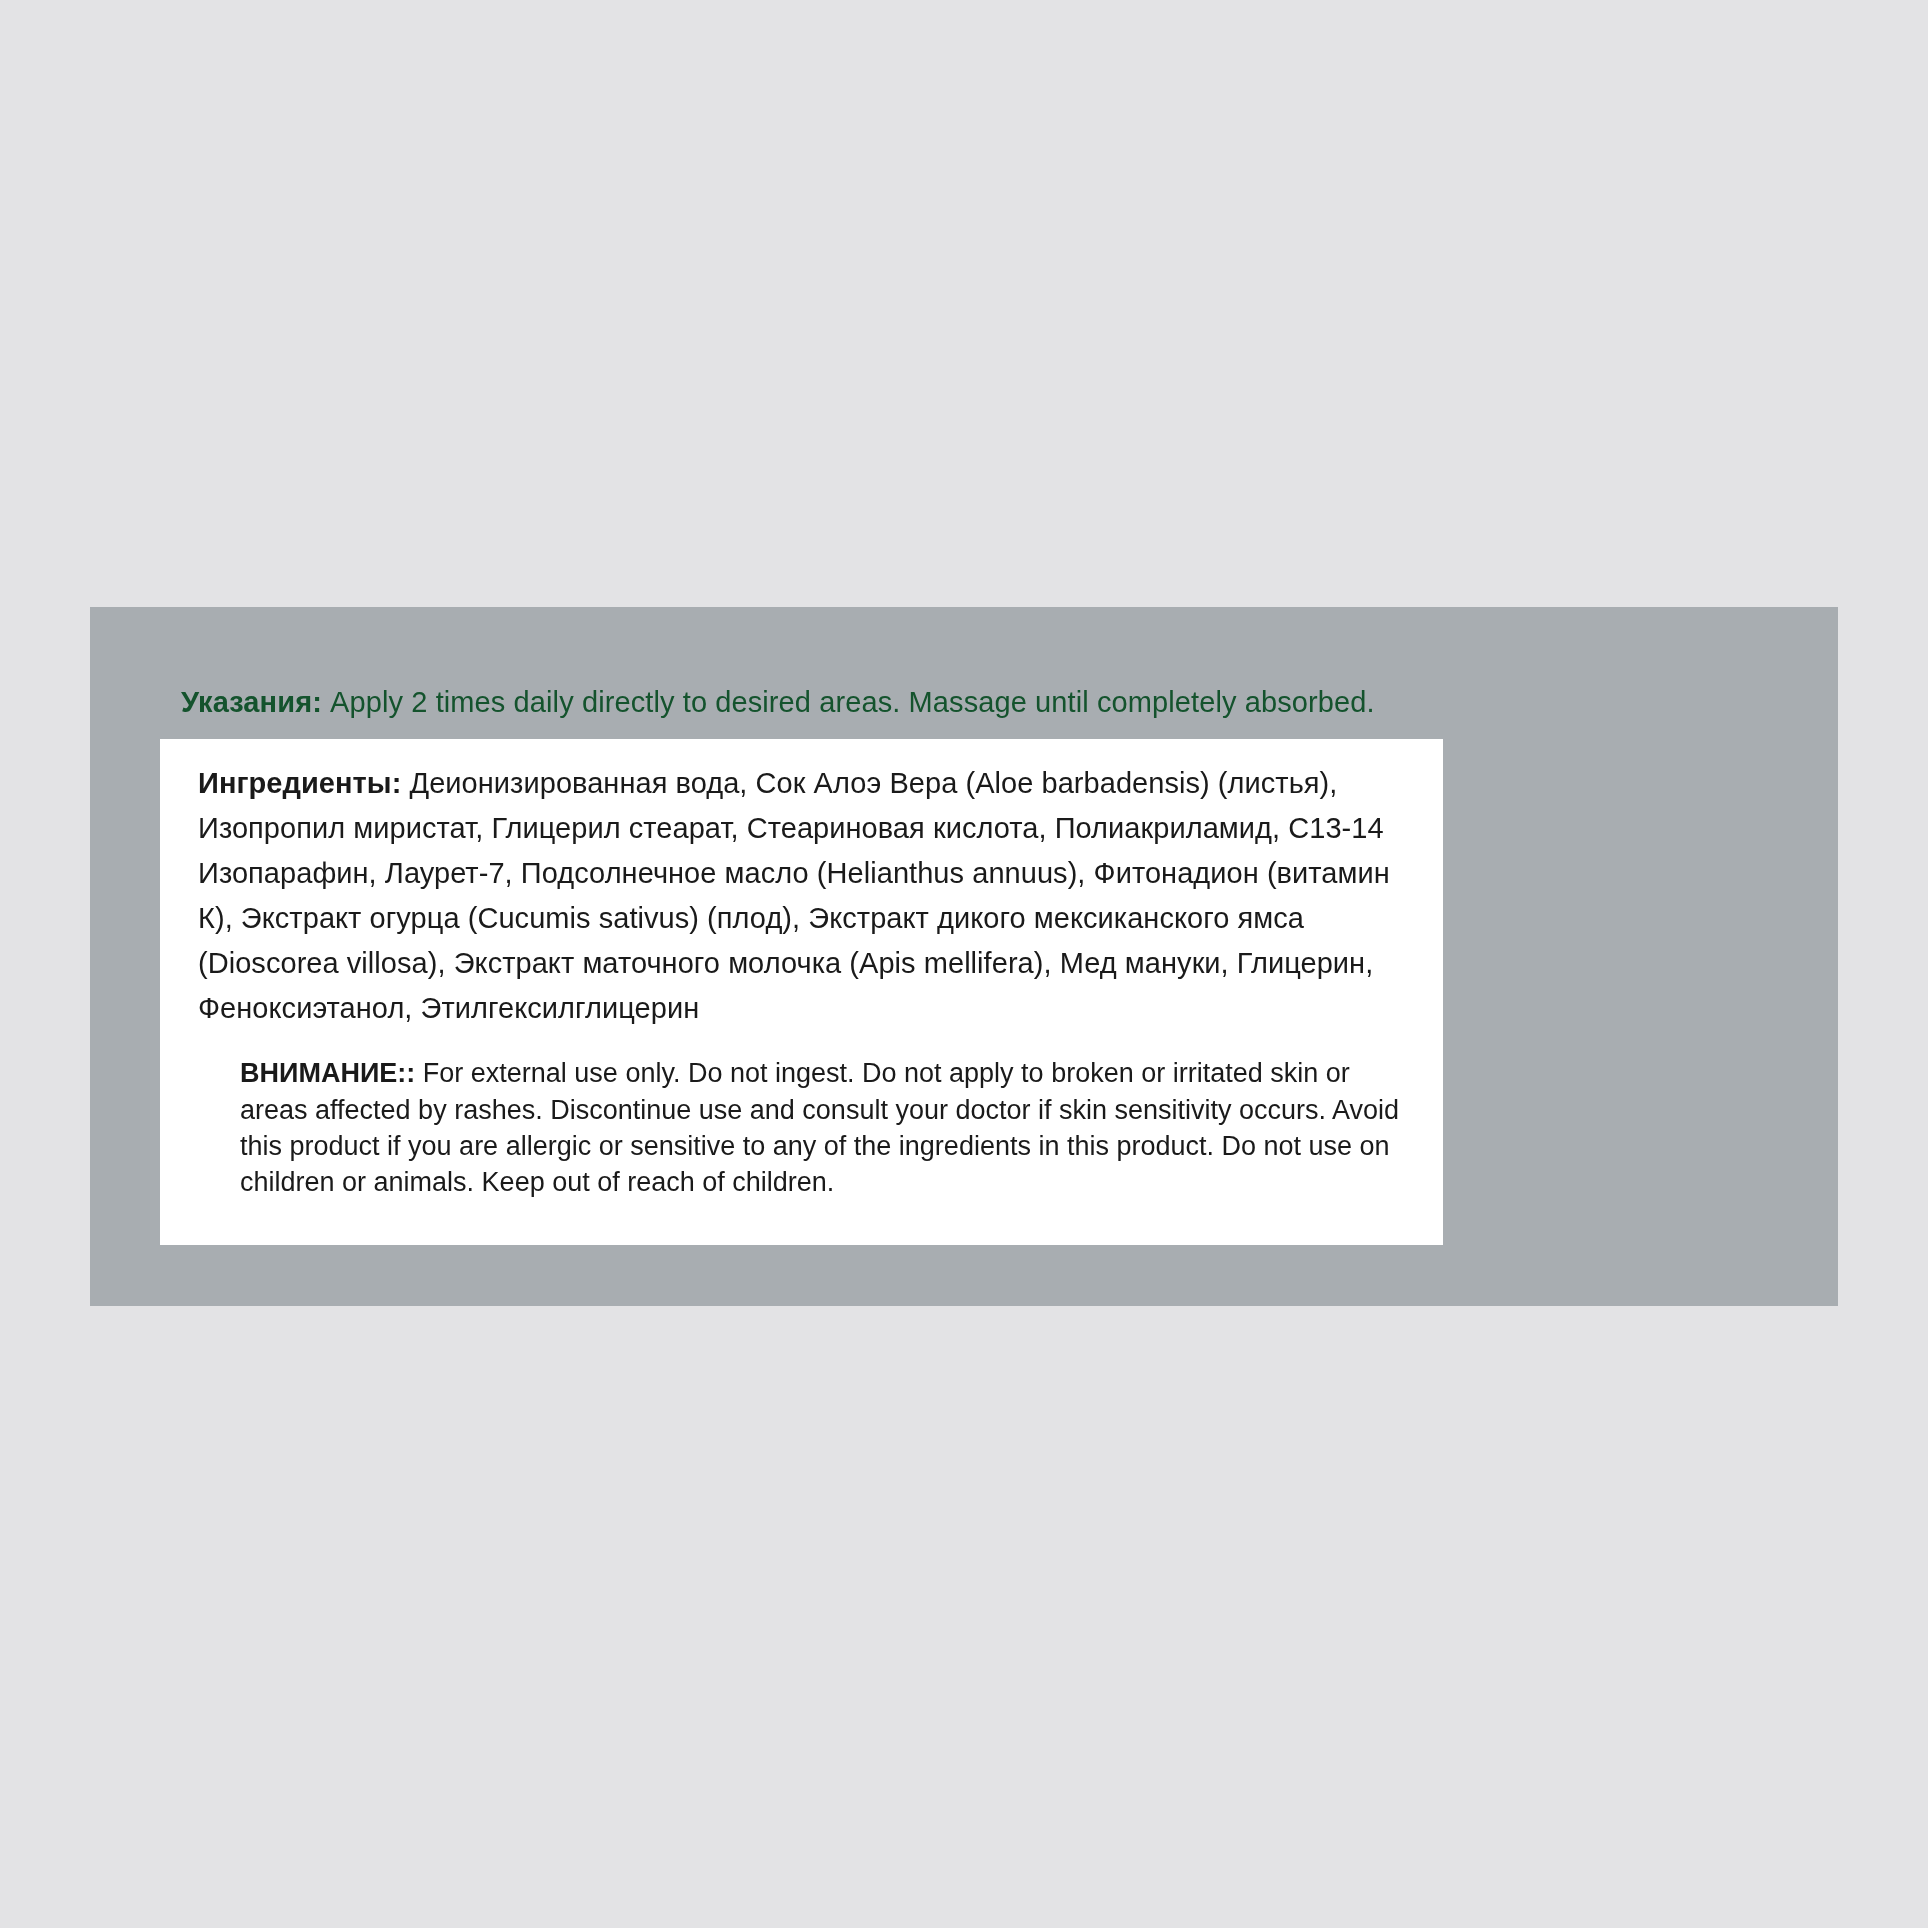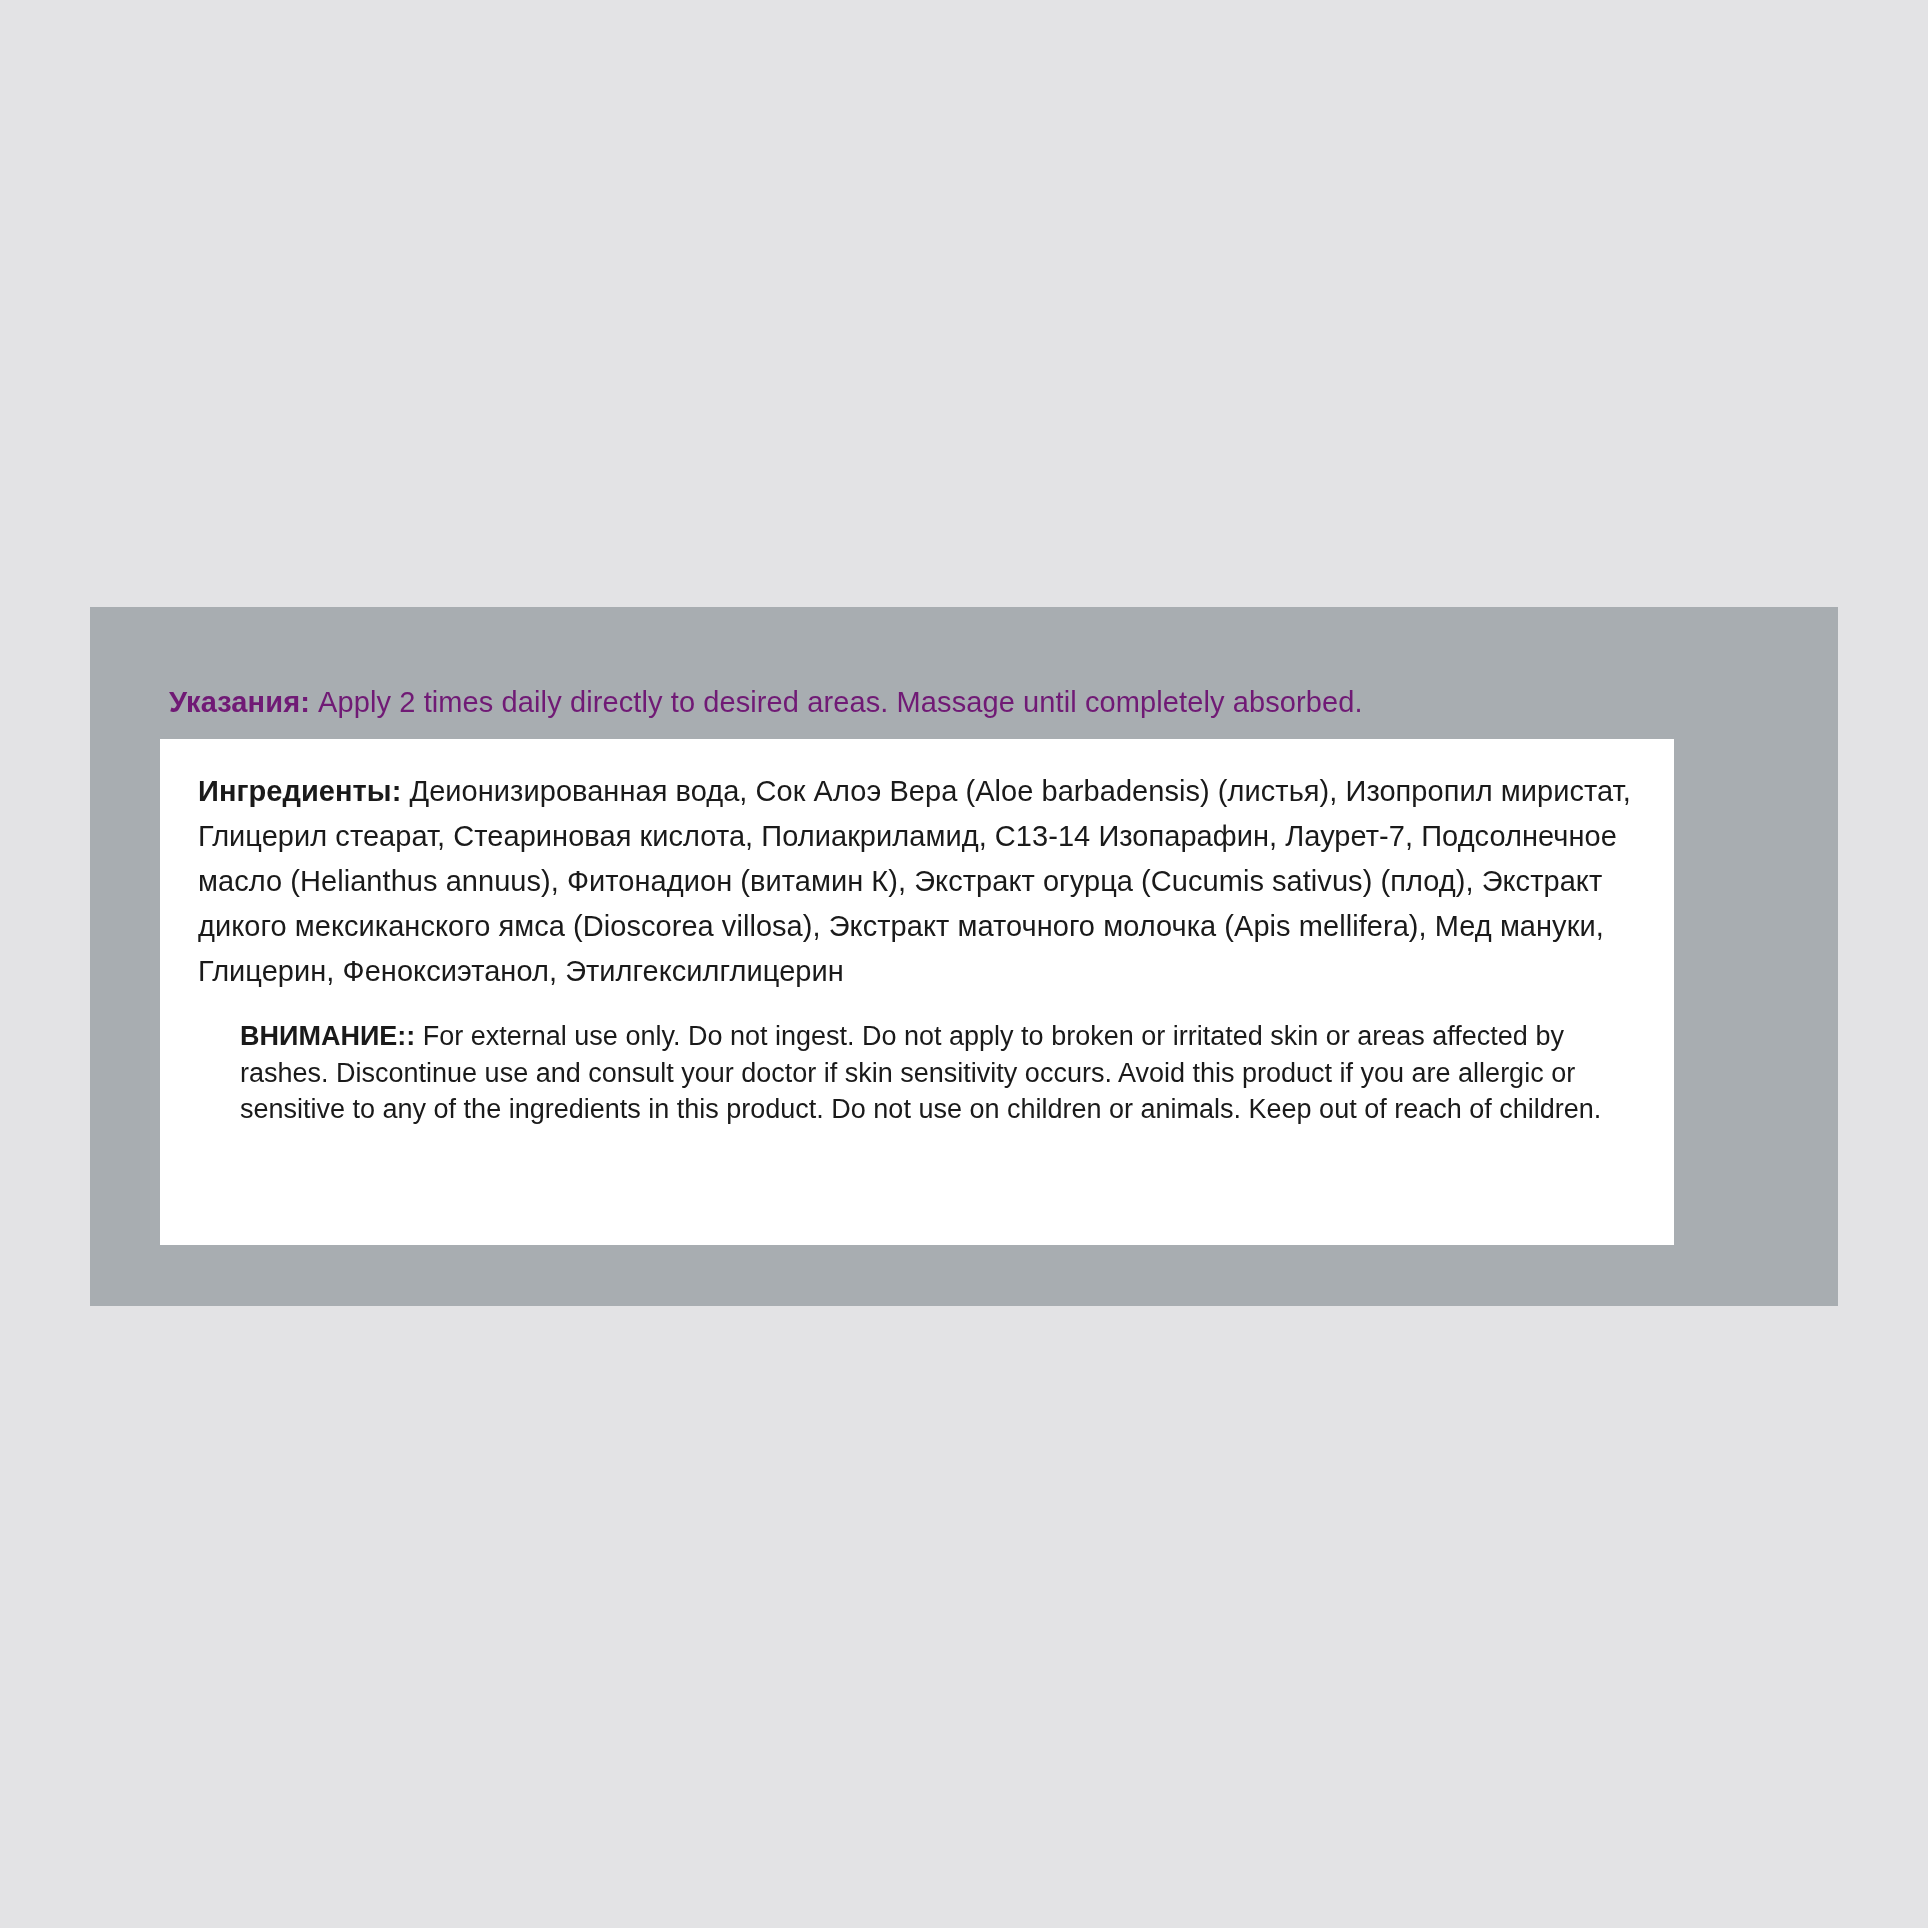--- a/index.html
+++ b/index.html
@@ -19,41 +19,41 @@
     left: 90px;
     top: 607px;
     width: 1748px;
     height: 699px;
     background: #a8adb1;
     box-sizing: border-box;
   }
 
   .directions-line {
     position: absolute;
-    left: 79px;
+    left: 91px;
     top: 77px;
     width: 1601px;
     font-size: 29px;
     line-height: 1.25;
-    color: #701a75;
+    color: #14532d;
     letter-spacing: 0.1px;
   }
   .directions-line .lead {
     font-weight: bold;
   }
 
   .white-card {
     position: absolute;
     left: 70px;
     top: 132px;
-    width: 1514px;
+    width: 1283px;
     height: 506px;
     background: #ffffff;
     box-sizing: border-box;
-    padding: 30px 38px 28px 38px;
+    padding: 22px 38px 28px 38px;
   }
 
   .ingredients-block {
     font-size: 29px;
     line-height: 1.55;
     color: #1a1a1a;
     letter-spacing: 0.05px;
   }
   .ingredients-block .lead {
     font-weight: bold;

